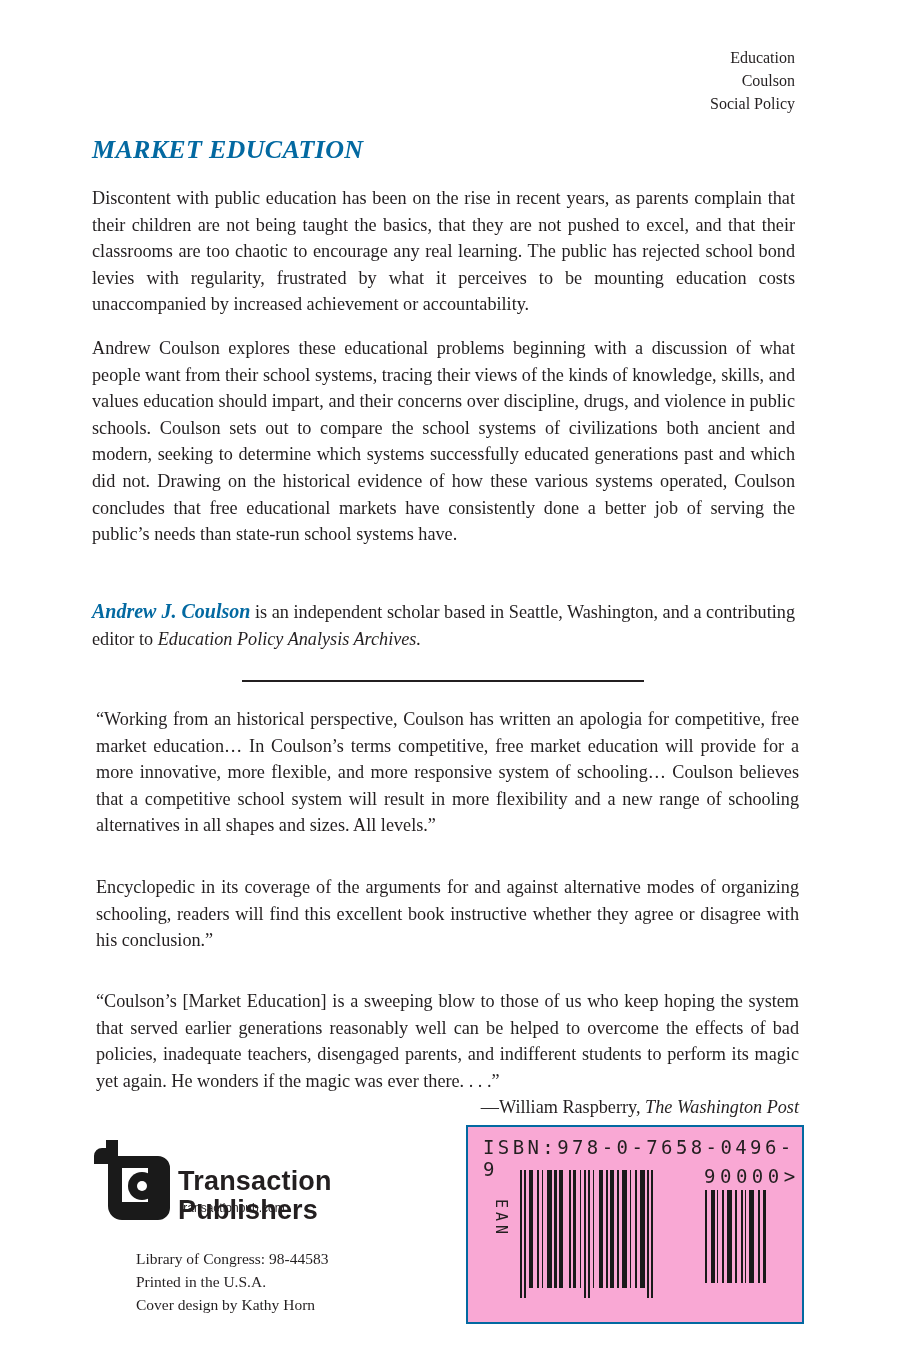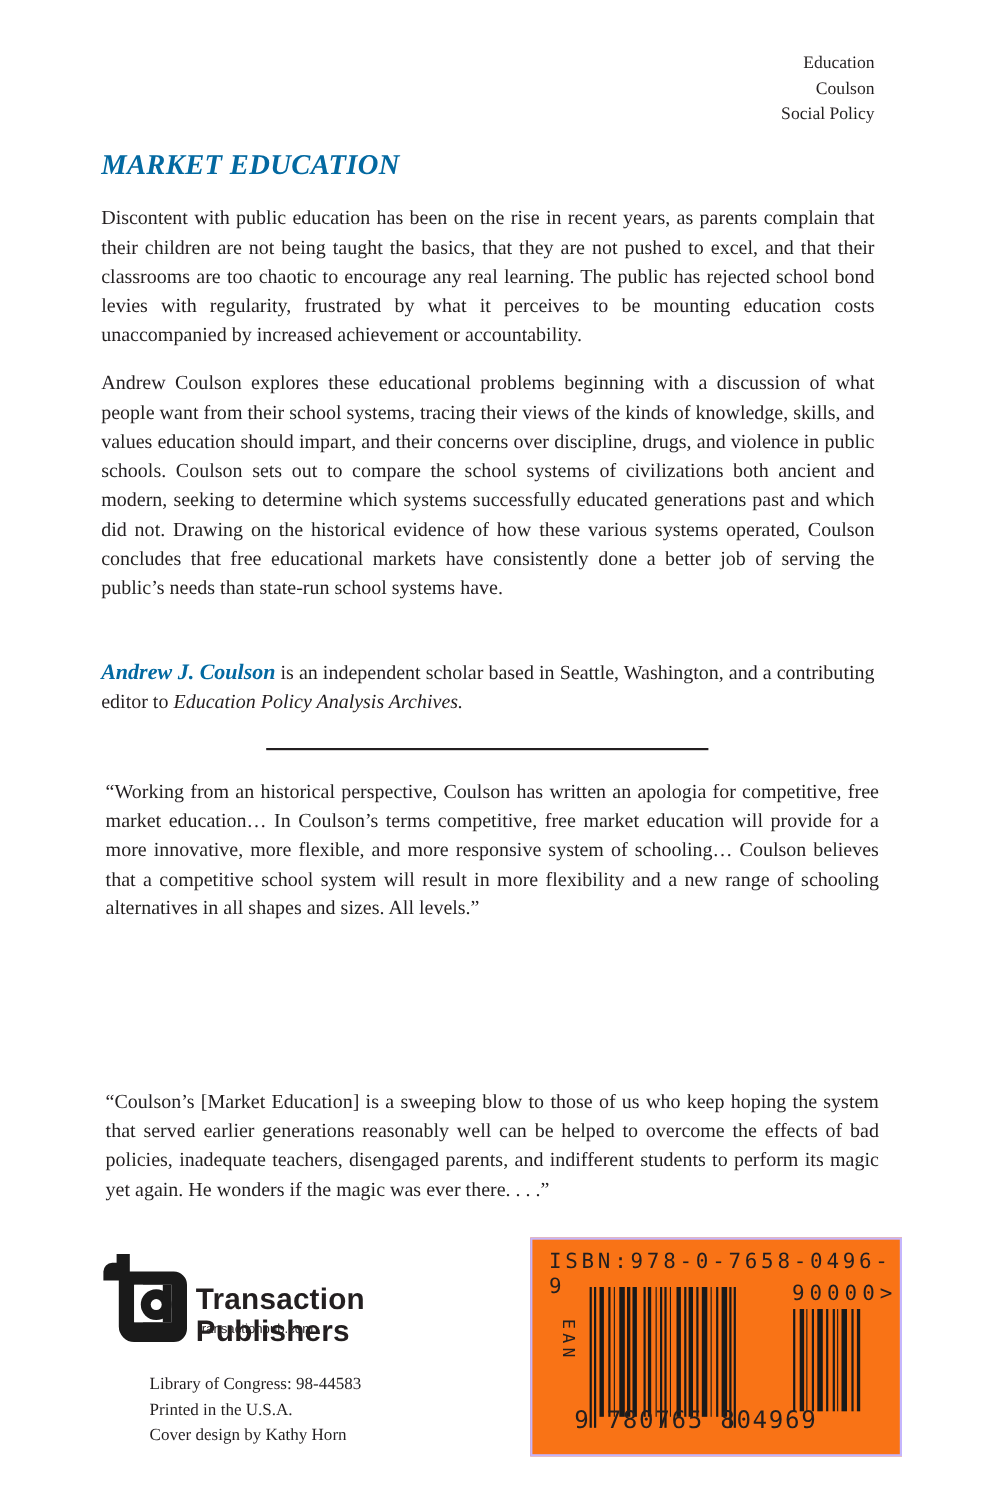--- a/index.html
+++ b/index.html
@@ -21,22 +21,22 @@
   .quote .attr { text-align:right; }
   .q1 { top:706px; }
   .q2 { top:874px; }
   .q3 { top:988px; }
   .logo { position:absolute; left:92px; top:1138px; width:80px; height:82px; }
   .pubname { position:absolute; left:178px; top:1167px; font-family:"Liberation Sans", "DejaVu Sans", sans-serif;
              font-weight:bold; font-size:27px; line-height:29px; letter-spacing:0.2px; }
   .puburl { position:absolute; left:180px; top:1201px; font-family:"Liberation Sans", "DejaVu Sans", sans-serif;
             font-size:12px;text-align:right; }
   .colophon { position:absolute; left:96px; top:1247px; font-size:15.5px; line-height:23px;margin-left:40px; }
-  .barcode-box { position:absolute; left:482px; top:1125px; width:334px; height:195px;
-                 border:2px solid #c4b5fd; background:#f97316; }
+  .barcode-box { position:absolute; left:466px; top:1125px; width:334px; height:195px;
+                 border:2px solid #0369a1; background:#f9a8d4; }
   .isbn { position:absolute; left:15px; top:9px; font-family:"DejaVu Sans Mono", "Liberation Mono", monospace;
           font-size:19px; letter-spacing:3.4px; }
   .ean { position:absolute; left:24px; top:72px; font-family:"DejaVu Sans Mono", monospace; font-size:15px;
          writing-mode:vertical-rl; letter-spacing:4px; }
   .bars-main { position:absolute; left:52px; top:43px; height:118px; display:flex; align-items:flex-start; }
   .bars-addon { position:absolute; left:237px; top:63px; height:93px; display:flex; align-items:flex-start; }
   .bar { background:#1a1a1a; height:100%; }
   .bar.guard { height:128px; }
   .digits { position:absolute; left:38px; top:152px; font-family:"DejaVu Sans Mono", monospace; font-size:22px; letter-spacing:1.5px; }
   .addon-digits { position:absolute; left:236px; top:38px; font-family:"DejaVu Sans Mono", monospace; font-size:19px; letter-spacing:4.5px; }
@@ -60,24 +60,26 @@
   <span class="name accent">Andrew J. Coulson</span><span> is an independent scholar based in Seattle, Washington, and a contributing editor to </span><em>Education Policy Analysis Archives.</em>
 </p>
 
 <div class="rule"></div>
 
 <div class="quote q1">
   <p>“Working from an historical perspective, Coulson has written an apologia for competitive, free market education… In Coulson’s terms competitive, free market education will provide for a more innovative, more flexible, and more responsive system of schooling… Coulson believes that a competitive school system will result in more flexibility and a new range of schooling alternatives in all shapes and sizes. All levels.”</p>
 </div>
 
 <div class="quote q2">
+  <p>Encyclopedic in its coverage of the arguments for and against alternative modes of organizing schooling, readers will find this excellent book instructive whether they agree or disagree with his conclusion.”</p>
 </div>
 
 <div class="quote q3">
   <p>“Coulson’s [Market Education] is a sweeping blow to those of us who keep hoping the system that served earlier generations reasonably well can be helped to overcome the effects of bad policies, inadequate teachers, disengaged parents, and indifferent students to perform its magic yet again. He wonders if the magic was ever there. . . .”</p>
+  <p class="attr"><span>—William Raspberry, </span><em>The Washington Post</em></p>
 </div>
 
 <svg class="logo" viewBox="0 0 80 82">
   <path d="M14 2 h12 v16 h40 a12 12 0 0 1 12 12 v40 a12 12 0 0 1 -12 12 h-36 a14 14 0 0 1 -14 -14 v-42 h-14 v-8 a8 8 0 0 1 8 -8 h4 z" fill="#1a1a1a"></path>
   <rect x="30" y="30" width="34" height="34" fill="#fff"></rect>
   <rect x="30" y="30" width="8" height="34" fill="#fff"></rect>
   <circle cx="50" cy="48" r="14" fill="#1a1a1a"></circle>
   <circle cx="50" cy="48" r="5" fill="#fff"></circle>
   <rect x="56" y="30" width="8" height="34" fill="#1a1a1a"></rect>
 </svg>
@@ -129,14 +131,13 @@
     <div class="bar" style="width:1px;margin-right:4px"></div>
     <div class="bar" style="width:2px;margin-right:3px"></div>
     <div class="bar" style="width:5px;margin-right:3px"></div>
     <div class="bar" style="width:2px;margin-right:4px"></div>
     <div class="bar" style="width:2px;margin-right:2px"></div>
     <div class="bar" style="width:1px;margin-right:3px"></div>
     <div class="bar" style="width:5px;margin-right:4px"></div>
     <div class="bar" style="width:2px;margin-right:3px"></div>
     <div class="bar" style="width:3px;"></div>
   </div>
-  <div class="digits">9 780765 804969</div>
 </div>
 
 </body></html>

